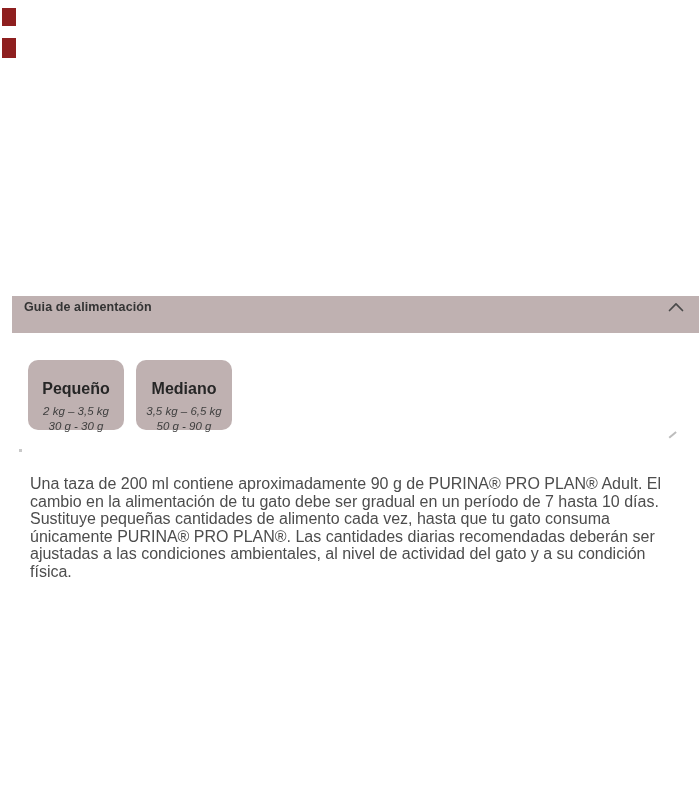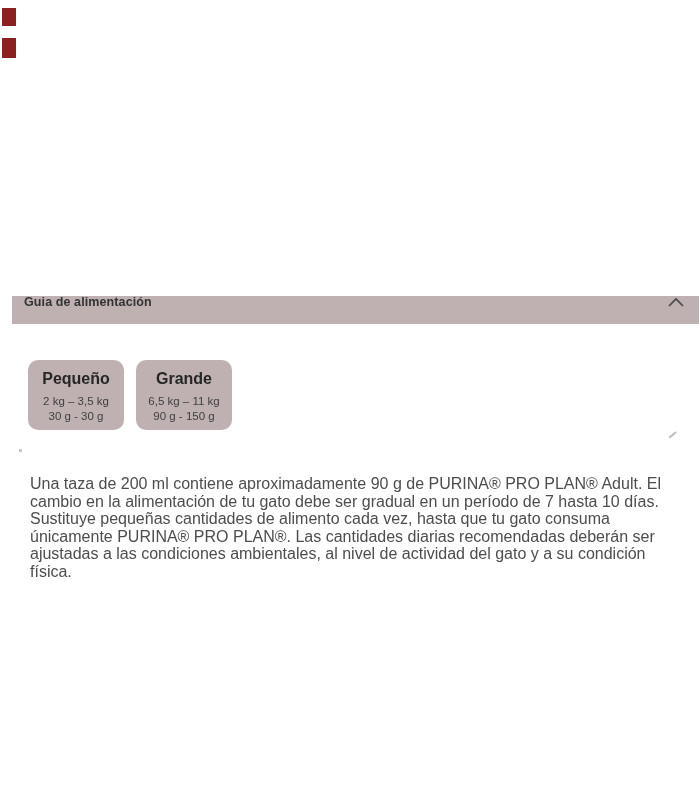--- a/index.html
+++ b/index.html
@@ -24,21 +24,21 @@
   }
   .artifact-square.sq1 { top: 8px;  width: 14px; height: 18px; }
   .artifact-square.sq2 { top: 38px; width: 14px; height: 20px; }
 
   
   .accordion-header {
     position: absolute;
     left: 12px;
     right: 0;
     top: 296px;
-    height: 28px;
+    height: 37px;
     background: #bfb1b1;
     display: flex;
     align-items: center;
     justify-content: space-between;
     padding: 0 14px 16px 12px;
     box-sizing: border-box;
     cursor: pointer;
   }
   .accordion-title {
     font-size: 12.5px;
@@ -62,33 +62,34 @@
     display: flex;
     gap: 12px;
   }
   .size-card {
     width: 96px;
     height: 70px;
     background: #bfb1b1;
     border-radius: 10px;
     box-sizing: border-box;
     text-align: center;
-    padding-top: 10px;
+    padding-top: 20px;
   }
   .size-card .card-title {
     font-size: 16px;
     font-weight: bold;
     color: #262626;
     margin: 0 0 6px 0;
     line-height: 18px;
   }
   .size-card .card-line {
     font-size: 11.5px;
     color: #3f3f3f;
     line-height: 15px;
+    font-style: italic;
   }
 
   
   .artifact-dot {
     position: absolute;
     left: 19px;
     top: 449px;
     width: 3px;
     height: 3px;
     background: #c9c9c9;
@@ -130,25 +131,25 @@
 </div>
 
 <div class="cards-row">
 
   <div class="size-card">
     <div class="card-title">Pequeño</div>
     <div class="card-line">2 kg – 3,5 kg</div>
     <div class="card-line">30 g - 30 g</div>
   </div>
 
+  <div class="size-card">
+    <div class="card-title">Mediano</div>
+    <div class="card-line">3,5 kg – 6,5 kg</div>
+    <div class="card-line">50 g - 90 g</div>
+  </div>
 
-  <div class="size-card">
-    <div class="card-title">Grande</div>
-    <div class="card-line">6,5 kg – 11 kg</div>
-    <div class="card-line">90 g - 150 g</div>
-  </div>
 
 </div>
 
 <div class="artifact-dot"></div>
 <div class="artifact-tick"></div>
 
 <p class="feeding-note">Una taza de 200 ml contiene aproximadamente 90 g de PURINA® PRO PLAN® Adult. El cambio en la alimentación de tu gato debe ser gradual en un período de 7 hasta 10 días. Sustituye pequeñas cantidades de alimento cada vez, hasta que tu gato consuma únicamente PURINA® PRO PLAN®. Las cantidades diarias recomendadas deberán ser ajustadas a las condiciones ambientales, al nivel de actividad del gato y a su condición física.</p>
 
 </body></html>

